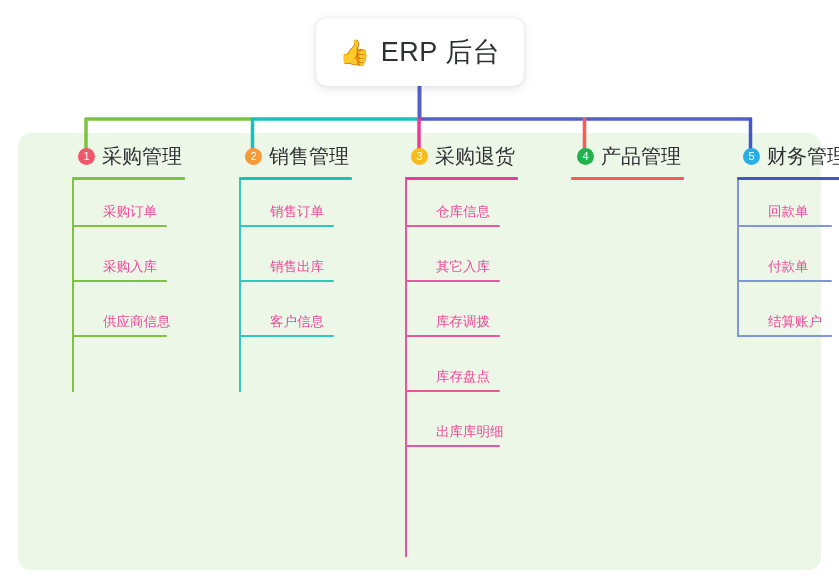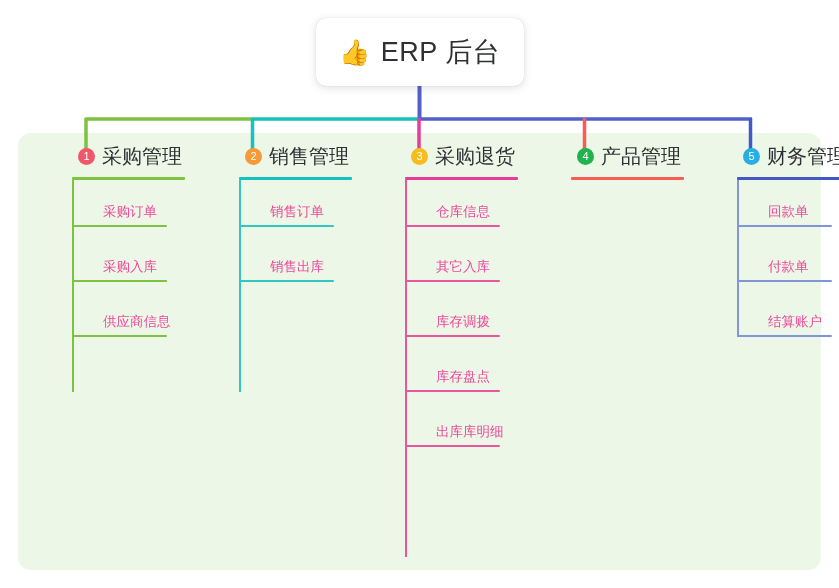--- a/index.html
+++ b/index.html
@@ -201,20 +201,24 @@
         <div class="items">
           <div class="spine" style="background: rgb(49, 198, 192); height: 212px;"></div>
           <div class="item">
             <span class="item-label">销售订单</span>
             <div class="item-rule" style="background: rgb(49, 198, 192);"></div>
           </div>
           <div class="item">
             <span class="item-label">销售出库</span>
             <div class="item-rule" style="background: rgb(49, 198, 192);"></div>
           </div>
+          <div class="item">
+            <span class="item-label">客户信息</span>
+            <div class="item-rule" style="background: rgb(49, 198, 192);"></div>
+          </div>
         </div>
       </div>
       <div class="column" style="left: 391px;">
         <div class="col-head">
           <span class="badge" style="background: rgb(246, 187, 28);">3</span>
           <span class="col-title">采购退货</span>
         </div>
         <div class="head-rule" style="background: rgb(232, 61, 150);"></div>
         <div class="items">
           <div class="spine" style="background: rgb(232, 86, 155); height: 377px;"></div>

